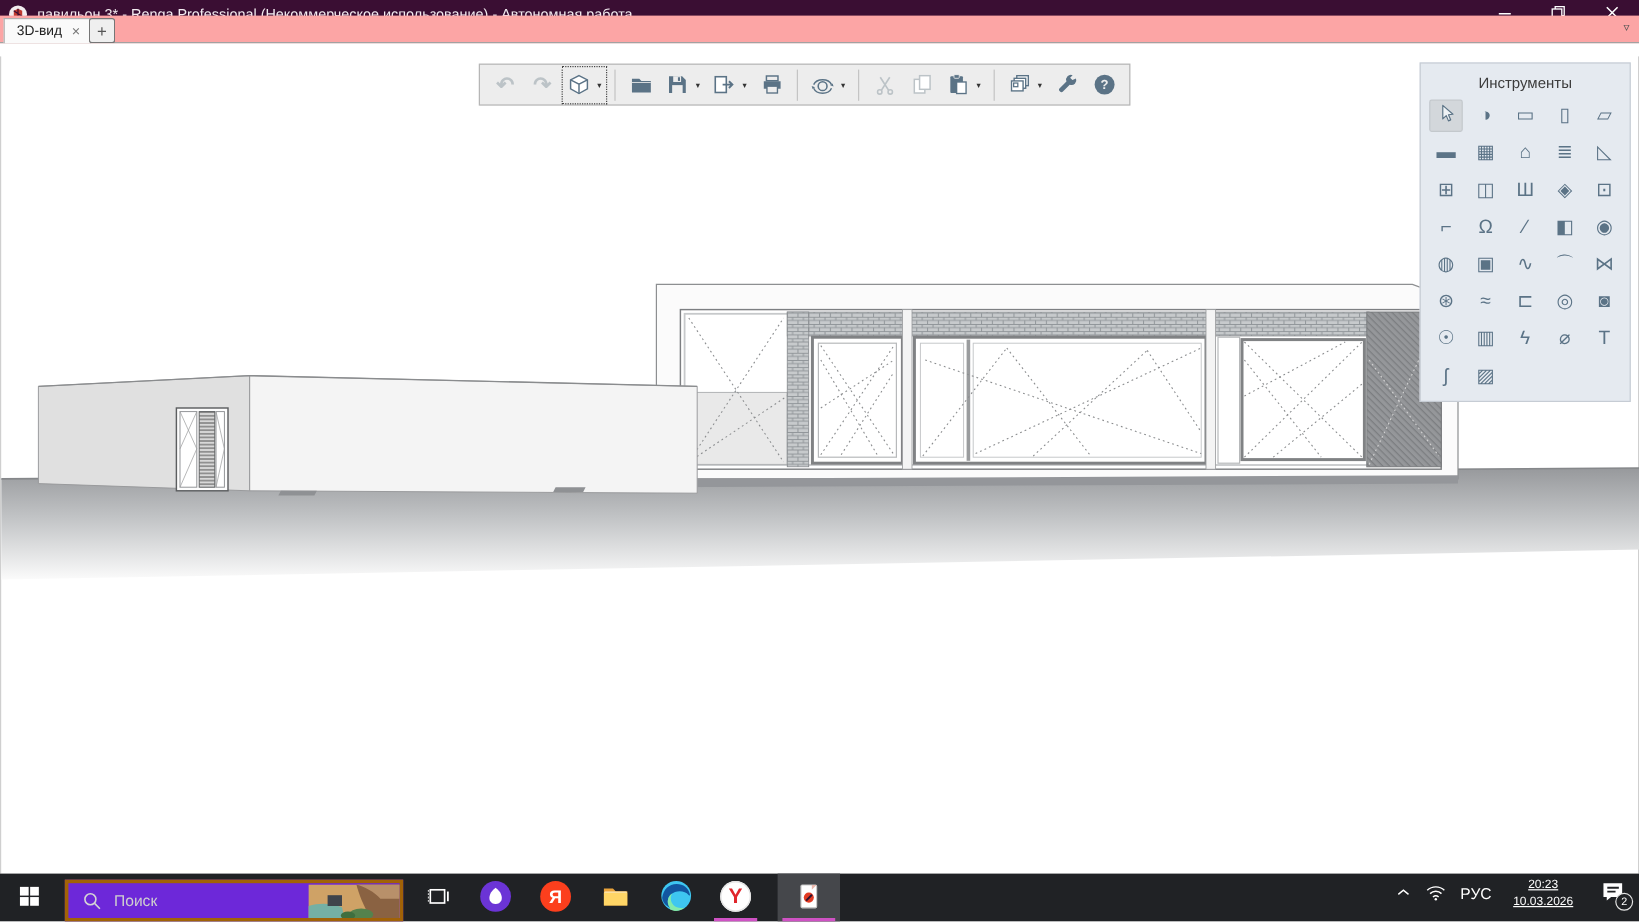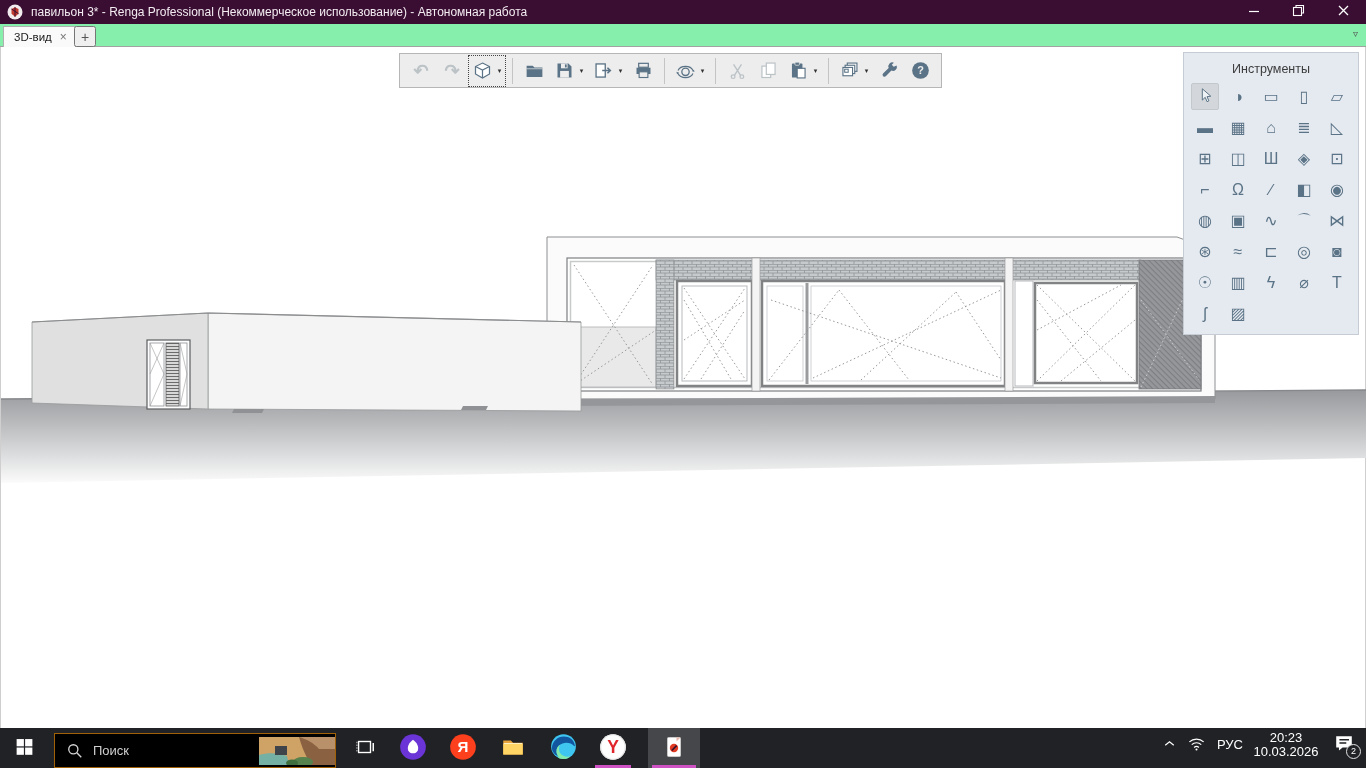--- a/index.html
+++ b/index.html
@@ -7,21 +7,21 @@
   #screen { position:relative; width:1366px; height:768px; background:#fff; }
 
   
   #titlebar { position:absolute; left:0; top:0; width:1366px; height:24px; background:#3a0e33; display:flex; align-items:center; }
   #titlebar .appico { margin:0 8px 0 7px; display:flex; }
   #titlebar .ttl { color:#f3ecf1; font-size:12px; white-space:nowrap; }
   .winbtns { position:absolute; right:0; top:0; height:24px; display:flex; }
   .winbtn { width:45px; height:24px; display:flex; align-items:center; justify-content:center; background:transparent; border:none; }
 
   
-  #tabbar { position:absolute; left:0; top:24px; width:1366px; height:23px; background:#86efac; border-bottom:1px solid #a2a2a2; }
+  #tabbar { position:absolute; left:0; top:13px; width:1366px; height:23px; background:#fca5a5; border-bottom:1px solid #a2a2a2; }
   .tab { position:absolute; left:3px; top:2px; height:21px; background:#fafafa; border:1px solid #b0b0b0; border-bottom:none; display:flex; align-items:center; padding:0 8px 0 10px; }
   .tab .tlabel { font-size:11.5px; color:#222; margin-right:8px; }
   .tab .tclose { font-size:12px; color:#777; cursor:default; }
   .newtab { position:absolute; left:74px; top:2px; width:22px; height:21px; display:flex; align-items:center; justify-content:center; font-size:14px; color:#555; }
   .taboverflow { position:absolute; right:8px; top:4px; font-size:10px; color:#555; }
 
   
   #canvas { position:absolute; left:0; top:47px; width:1366px; height:681px; background:#fff; border-left:1px solid #cfcfcf; border-right:1px solid #cfcfcf; }
   #model { position:absolute; left:0; top:0; }
 
@@ -39,33 +39,33 @@
   
   #toolspanel { position:absolute; left:1183px; top:52px; width:176px; height:283px; background:#e5eaf0; border:1px solid #c6ccd4; z-index:6; }
   #toolspanel h3 { font-size:12.5px; font-weight:normal; color:#3c3c3c; text-align:center; padding-top:9px; }
   #toolsgrid { display:grid; grid-template-columns:repeat(5,33px); grid-auto-rows:31px; justify-content:center; place-items:center; margin-top:5px; }
   .tool-cell { width:28px; height:27px; display:flex; align-items:center; justify-content:center; color:#5b7386; font-size:16px; line-height:1; background:transparent; border:none; }
   .tool-cell.selected { background:#d3d7db; border:1px solid #c3c8cc; border-radius:2px; }
 
   
   #taskbar { position:absolute; left:0; top:728px; width:1366px; height:40px; background:#202225; z-index:10; }
   #startbtn { position:absolute; left:0; top:0; width:48px; height:40px; display:flex; align-items:center; justify-content:center; background:transparent; border:none; }
-  #searchbox { position:absolute; left:54px; top:5px; width:282px; height:35px; background:#000000; border:1px solid #a16207; display:flex; align-items:center; }
+  #searchbox { position:absolute; left:54px; top:5px; width:282px; height:35px; background:#6d28d9; border:3px solid #a16207; display:flex; align-items:center; }
   #searchbox .sicon { margin:0 8px 0 10px; display:flex; }
   #searchbox .sph { color:#cfcfcf; font-size:13px; flex:1; }
   #searchbox .weather { margin-left:auto; display:flex; }
   #taskview { position:absolute; left:345px; top:0; width:40px; height:40px; display:flex; align-items:center; justify-content:center; background:transparent; border:none; }
   #apps { position:absolute; left:398px; top:0; height:40px; display:flex; align-items:center; gap:20px; }
   .app { position:relative; width:30px; height:40px; display:flex; align-items:center; justify-content:center; background:transparent; border:none; }
   .app.active-tile { width:52px; background:#45474b; }
   .runline { position:absolute; bottom:0; left:50%; transform:translateX(-50%); height:3px; background:#cf52c4; }
   #tray { position:absolute; right:0; top:0; height:33px; display:flex; align-items:center; }
   .trayitem { height:40px; display:flex; align-items:center; justify-content:center; background:transparent; border:none; }
   #lang { color:#fff; font-size:13px; width:40px; }
-  #clock { color:#fff; font-size:13px; text-align:center; width:72px; line-height:14px; }
+  #clock { color:#fff; font-size:10px; text-align:center; width:72px; line-height:14px;text-decoration:underline; }
   #notif { position:relative; width:44px; }
   .badge { position:absolute; right:5px; bottom:6px; width:15px; height:15px; border-radius:50%; background:#202225; border:1.5px solid #e4e4e4; color:#fff; font-size:9px; display:flex; align-items:center; justify-content:center; }
 </style>
 </head>
 <body>
 
 <div id="screen">
 
   <div id="titlebar">
     <span class="appico">

